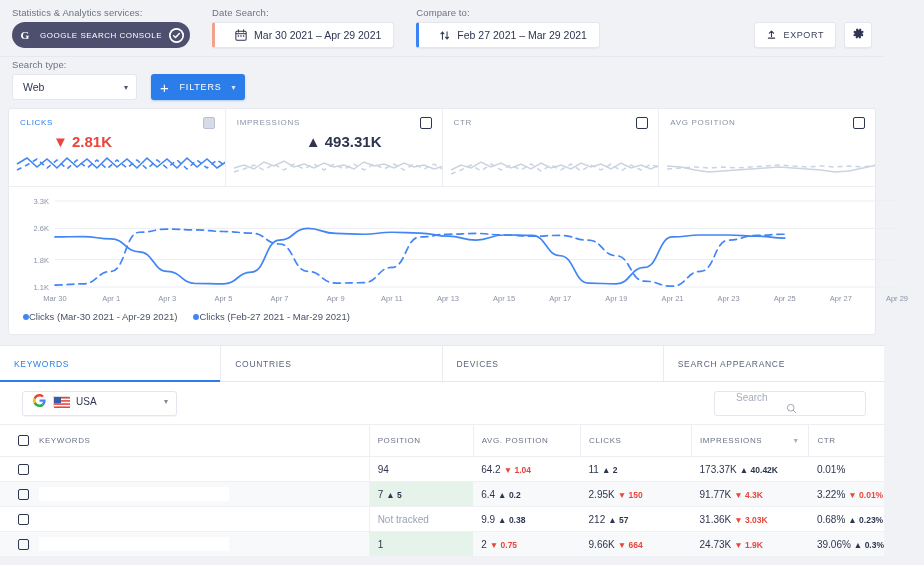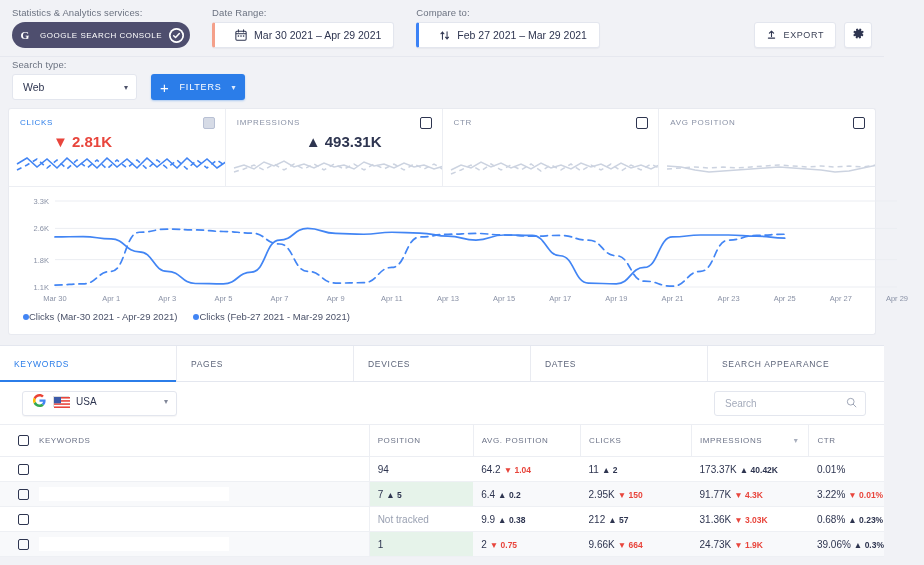--- a/index.html
+++ b/index.html
@@ -144,21 +144,21 @@
   .country-select {
     width: 155px; height: 25px; background: #fff; border: 1px solid #e3e6ee; border-radius: 3px;
     display: flex; align-items: center; gap: 7px; padding: 0 8px 4px 10px;
     font-size: 10px; color: #2e3550; cursor: pointer;
     box-shadow: 0 1px 1px rgba(20,30,60,.04);
   }
   .flag { width: 16px; height: 11px; flex: none; border: 1px solid #ddd; }
   .search-box {
     width: 152px; height: 25px; background: #fff; border: 1px solid #e3e6ee; border-radius: 3px;
     display: flex; align-items: center; justify-content: space-between;
-    padding: 0 8px 0 10px; font-size: 10px; color: #9aa1b2;
+    padding: 0 8px 0 10px; font-size: 10px; color: #9aa1b2; flex-direction: column;
   }
   .search-box input {
     border: none; outline: none; font-size: 10px; color: #3c4257; width: 110px;
     font-family: "Liberation Sans", sans-serif; background: transparent;
   }
   .search-box input::placeholder { color: #a4abbb; }
 
   
   table { width: 100%; border-collapse: collapse; }
   thead th {
@@ -212,21 +212,21 @@
           <svg viewBox="0 0 16 16">
               <circle cx="8" cy="8" r="7.5" fill="#ffffff"></circle>
               <circle cx="8" cy="8" r="6.2" fill="#4e4e6e"></circle>
               <path d="M5 8.2 L7 10.2 L11 5.8" stroke="#ffffff" stroke-width="1.6" fill="none" stroke-linecap="round" stroke-linejoin="round"></path>
             </svg>
         </span>
       </div>
     </div>
 
     <div class="ctrl-group">
-      <div class="ctrl-label">Date Range:</div>
+      <div class="ctrl-label">Date Search:</div>
       <div class="date-box accent-coral">
         <span class="mini-icon">
           <svg viewBox="0 0 14 14" width="12" height="12">
               <rect x="1" y="2.5" width="12" height="10.5" rx="1.2" fill="none" stroke="#2e3550" stroke-width="1.2"></rect>
               <line x1="1" y1="5.5" x2="13" y2="5.5" stroke="#2e3550" stroke-width="1.2"></line>
               <line x1="4" y1="1" x2="4" y2="3.6" stroke="#2e3550" stroke-width="1.2" stroke-linecap="round"></line>
               <line x1="10" y1="1" x2="10" y2="3.6" stroke="#2e3550" stroke-width="1.2" stroke-linecap="round"></line>
               <rect x="3.2" y="7.4" width="1.6" height="1.6" fill="#2e3550"></rect>
               <rect x="6.2" y="7.4" width="1.6" height="1.6" fill="#2e3550"></rect>
               <rect x="9.2" y="7.4" width="1.6" height="1.6" fill="#2e3550"></rect>
@@ -381,27 +381,24 @@
     </div>
   </div>
 
   <div class="panel">
 
     <div class="tabs">
       <div class="tab active">
           <span>KEYWORDS</span>
         </div>
       <div class="tab">
-          <span>PAGES</span>
+          <span>COUNTRIES</span>
         </div>
       <div class="tab">
           <span>DEVICES</span>
-        </div>
-      <div class="tab">
-          <span>DATES</span>
         </div>
       <div class="tab">
           <span>SEARCH APPEARANCE</span>
         </div>
     </div>
 
     <div class="filter-row">
       <div class="country-select">
         <span>
           <svg viewBox="0 0 16 16" width="13" height="13">

